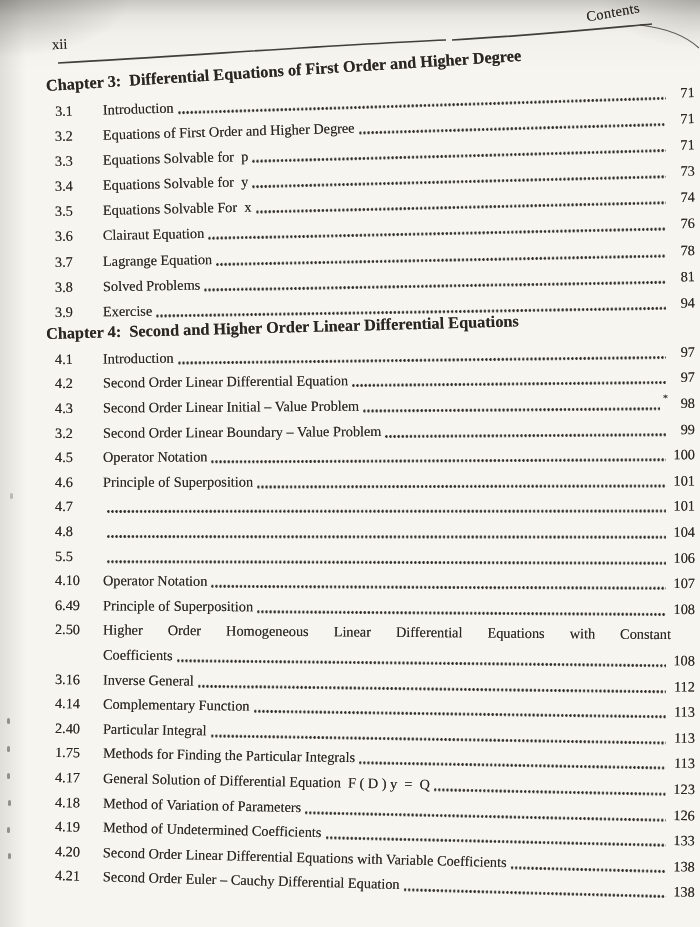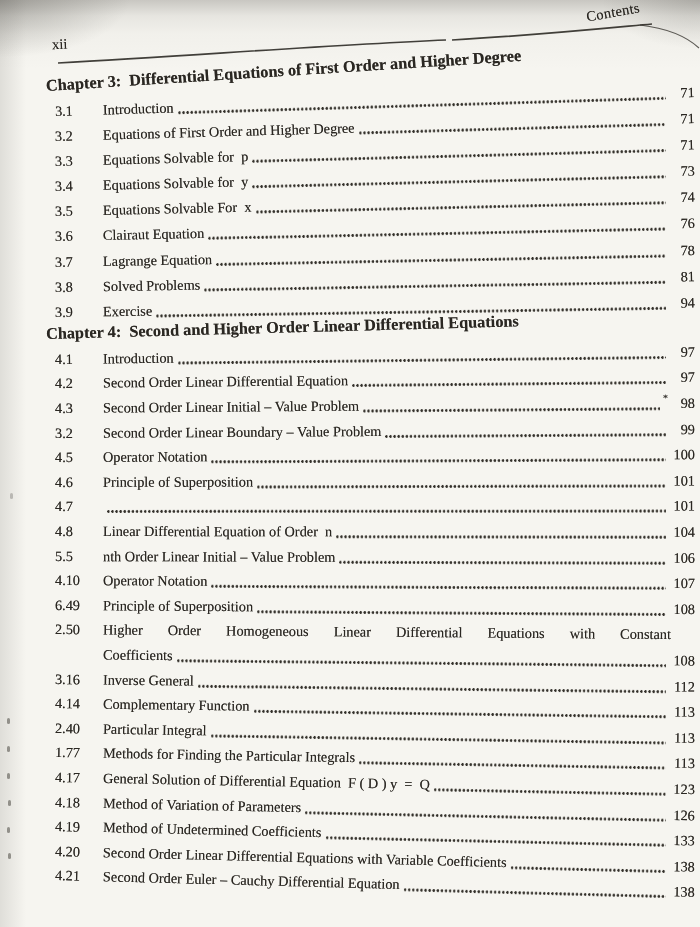--- a/index.html
+++ b/index.html
@@ -166,28 +166,26 @@
     <span class="pg">101</span>
   </div>
         <div class="row" style="transform: rotate(-0.0431deg);">
     <span class="num">4.7</span>
     <span class="dots"></span>
 
     <span class="pg">101</span>
   </div>
         <div class="row" style="transform: rotate(0.0618999deg);">
     <span class="num">4.8</span>
-    <span class="title">Linear Differential Equation of Order  n</span>
     <span class="dots"></span>
 
     <span class="pg">104</span>
   </div>
         <div class="row" style="transform: rotate(0.1669deg);">
     <span class="num">5.5</span>
-    <span class="title">nth Order Linear Initial – Value Problem</span>
     <span class="dots"></span>
 
     <span class="pg">106</span>
   </div>
         <div class="row" style="transform: rotate(0.2677deg);">
     <span class="num">4.10</span>
     <span class="title">Operator Notation</span>
     <span class="dots"></span>
 
     <span class="pg">107</span>
@@ -226,21 +224,21 @@
     <span class="pg">113</span>
   </div>
         <div class="row" style="transform: rotate(0.8893deg);">
     <span class="num">2.40</span>
     <span class="title">Particular Integral</span>
     <span class="dots"></span>
 
     <span class="pg">113</span>
   </div>
         <div class="row" style="transform: rotate(0.9901deg);">
-    <span class="num">1.77</span>
+    <span class="num">1.75</span>
     <span class="title">Methods for Finding the Particular Integrals</span>
     <span class="dots"></span>
 
     <span class="pg">113</span>
   </div>
         <div class="row" style="transform: rotate(1.0951deg);">
     <span class="num">4.17</span>
     <span class="title">General Solution of Differential Equation  F ( D ) y  =  Q</span>
     <span class="dots"></span>
 

